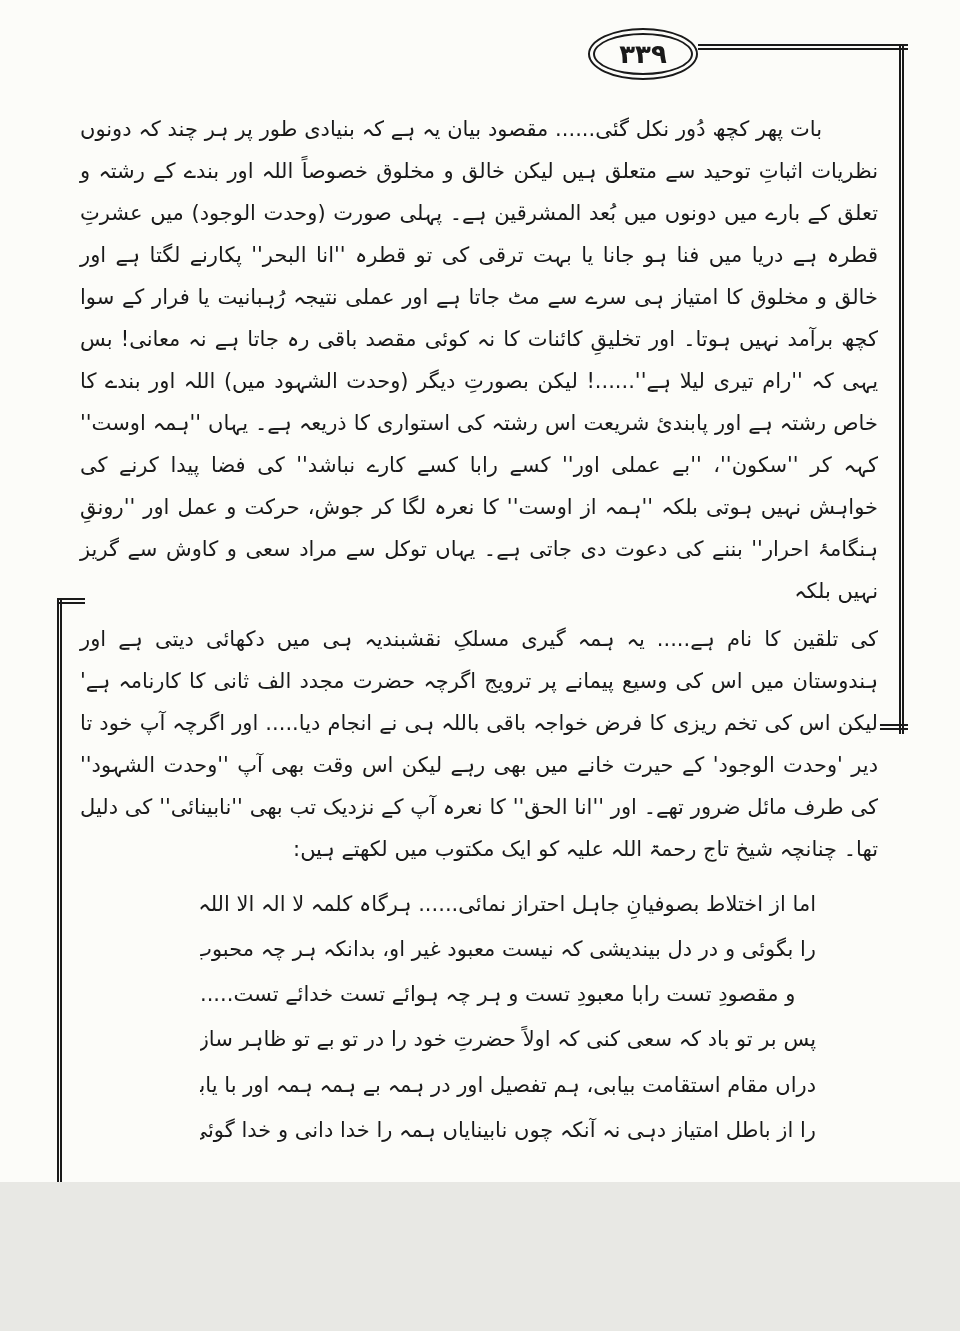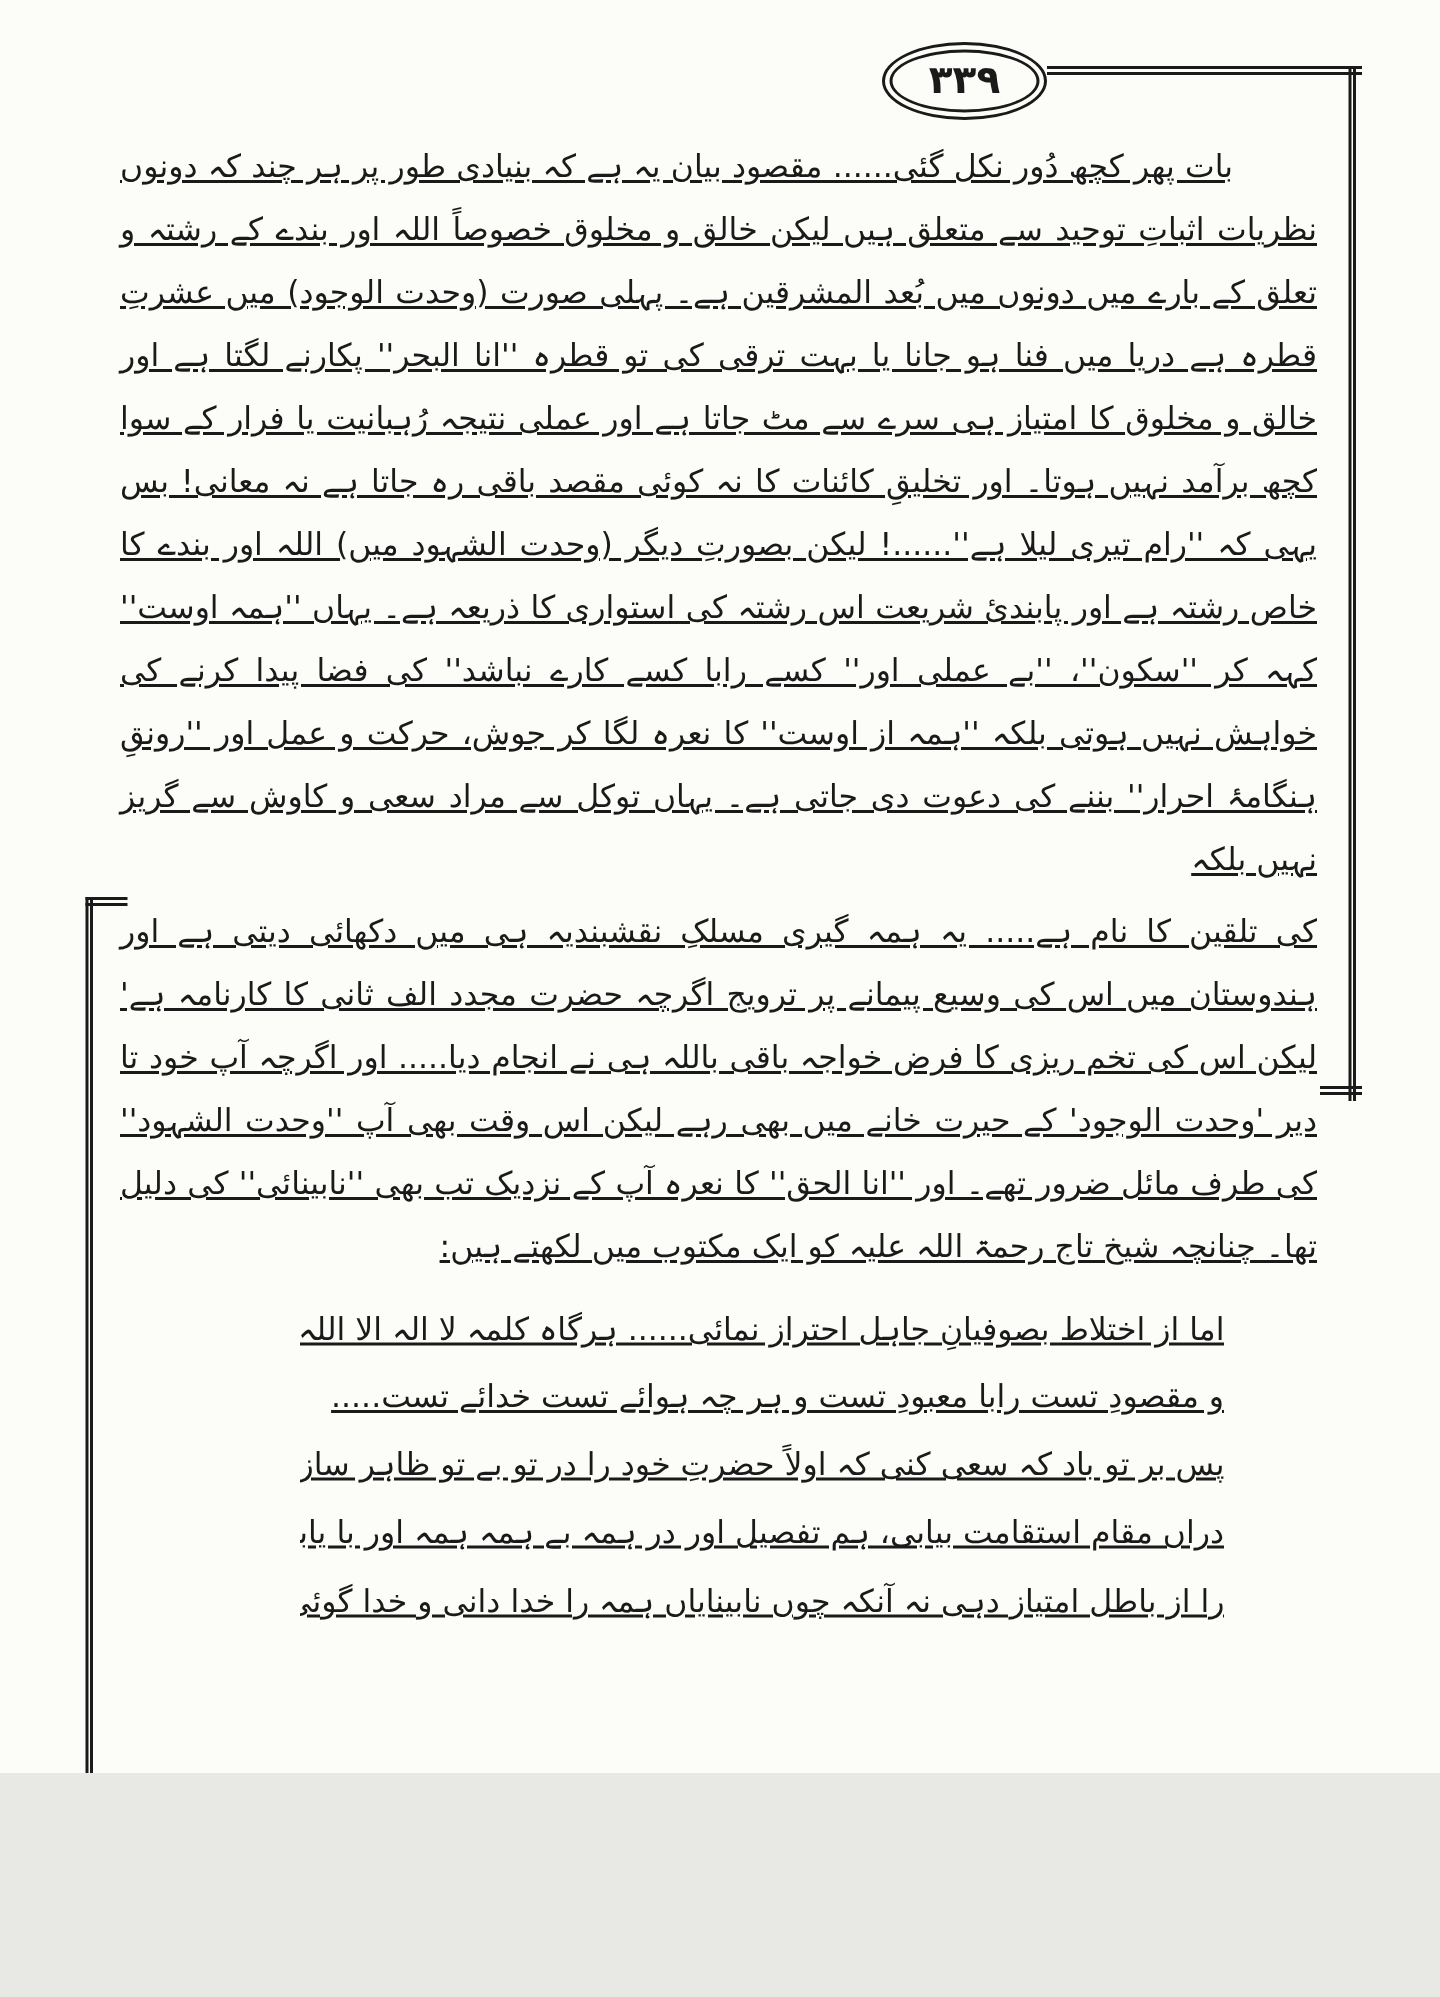--- a/index.html
+++ b/index.html
@@ -65,29 +65,28 @@
     font-size:26px;
     font-weight:bold;
     letter-spacing:2px;
     line-height:1;
     direction:rtl;
   }
 
   
   .text-body{
     position:absolute;
-    top:90px;
+    top:108px;
     right:82px;
     left:80px;
     direction:rtl;
     text-align:justify;
     font-size:21px;
     line-height:2.0;
     color:var(--ink);
-    text-decoration:underline;
   }
   .para{
     margin:0 0 6px 0;
   }
   .para.indent{
     text-indent:56px;
   }
   .verse{
     margin:16px 60px 14px 0;
     text-align:center;
@@ -95,21 +94,21 @@
     font-size:22px;
     font-weight:500;
     white-space:nowrap;
   }
   .quote{
     margin:12px 0 0 0;
     padding:0 62px 0 120px;
     line-height:2.15;
   }
   .quote-line{
-    text-align:right;
+    text-align:left;
     white-space:nowrap;
     overflow:hidden;
   }
 </style>
 </head>
 <body>
 
 <div class="page">
 
   <div class="dline-h frame-top-h"></div>
@@ -127,20 +126,21 @@
 
   <div class="text-body">
 
     <p class="para indent">بات پھر کچھ دُور نکل گئی...... مقصود بیان یہ ہے کہ بنیادی طور پر ہر چند کہ دونوں نظریات اثباتِ توحید سے متعلق ہیں لیکن خالق و مخلوق خصوصاً اللہ اور بندے کے رشتہ و تعلق کے بارے میں دونوں میں بُعد المشرقین ہے۔ پہلی صورت (وحدت الوجود) میں عشرتِ قطرہ ہے دریا میں فنا ہو جانا یا بہت ترقی کی تو قطرہ ''انا البحر'' پکارنے لگتا ہے اور خالق و مخلوق کا امتیاز ہی سرے سے مٹ جاتا ہے اور عملی نتیجہ رُہبانیت یا فرار کے سوا کچھ برآمد نہیں ہوتا۔ اور تخلیقِ کائنات کا نہ کوئی مقصد باقی رہ جاتا ہے نہ معانی! بس یہی کہ ''رام تیری لیلا ہے''......! لیکن بصورتِ دیگر (وحدت الشہود میں) اللہ اور بندے کا خاص رشتہ ہے اور پابندیٔ شریعت اس رشتہ کی استواری کا ذریعہ ہے۔ یہاں ''ہمہ اوست'' کہہ کر ''سکون''، ''بے عملی اور'' کسے رابا کسے کارے نباشد'' کی فضا پیدا کرنے کی خواہش نہیں ہوتی بلکہ ''ہمہ از اوست'' کا نعرہ لگا کر جوش، حرکت و عمل اور ''رونقِ ہنگامۂ احرار'' بننے کی دعوت دی جاتی ہے۔ یہاں توکل سے مراد سعی و کاوش سے گریز نہیں بلکہ</p>
 
 
     <p class="para">کی تلقین کا نام ہے..... یہ ہمہ گیری مسلکِ نقشبندیہ ہی میں دکھائی دیتی ہے اور ہندوستان میں اس کی وسیع پیمانے پر ترویج اگرچہ حضرت مجدد الف ثانی کا کارنامہ ہے' لیکن اس کی تخم ریزی کا فرض خواجہ باقی باللہ ہی نے انجام دیا..... اور اگرچہ آپ خود تا دیر 'وحدت الوجود' کے حیرت خانے میں بھی رہے لیکن اس وقت بھی آپ ''وحدت الشہود'' کی طرف مائل ضرور تھے۔ اور ''انا الحق'' کا نعرہ آپ کے نزدیک تب بھی ''نابینائی'' کی دلیل تھا۔ چنانچہ شیخ تاج رحمۃ اللہ علیہ کو ایک مکتوب میں لکھتے ہیں:</p>
 
     <div class="quote">
       <div class="quote-line">اما از اختلاط بصوفیانِ جاہل احتراز نمائی...... ہرگاہ کلمہ لا الہ الا اللہ</div>
+      <div class="quote-line">را بگوئی و در دل بیندیشی کہ نیست معبود غیر او، بدانکہ ہر چہ محبوب</div>
       <div class="quote-line">و مقصودِ تست رابا معبودِ تست و ہر چہ ہوائے تست خدائے تست.....</div>
       <div class="quote-line">پس بر تو باد کہ سعی کنی کہ اولاً حضرتِ خود را در تو بے تو ظاہر سازد تا چوں</div>
       <div class="quote-line">دراں مقام استقامت بیابی، ہم تفصیل اور در ہمہ بے ہمہ ہمہ اور با یابی و حق</div>
       <div class="quote-line">را از باطل امتیاز دہی نہ آنکہ چوں نابینایاں ہمہ را خدا دانی و خدا گوئی۔</div>
     </div>
 
   </div>
 
   <div class="oval oval-bottom">
     <div class="oval-inner">

